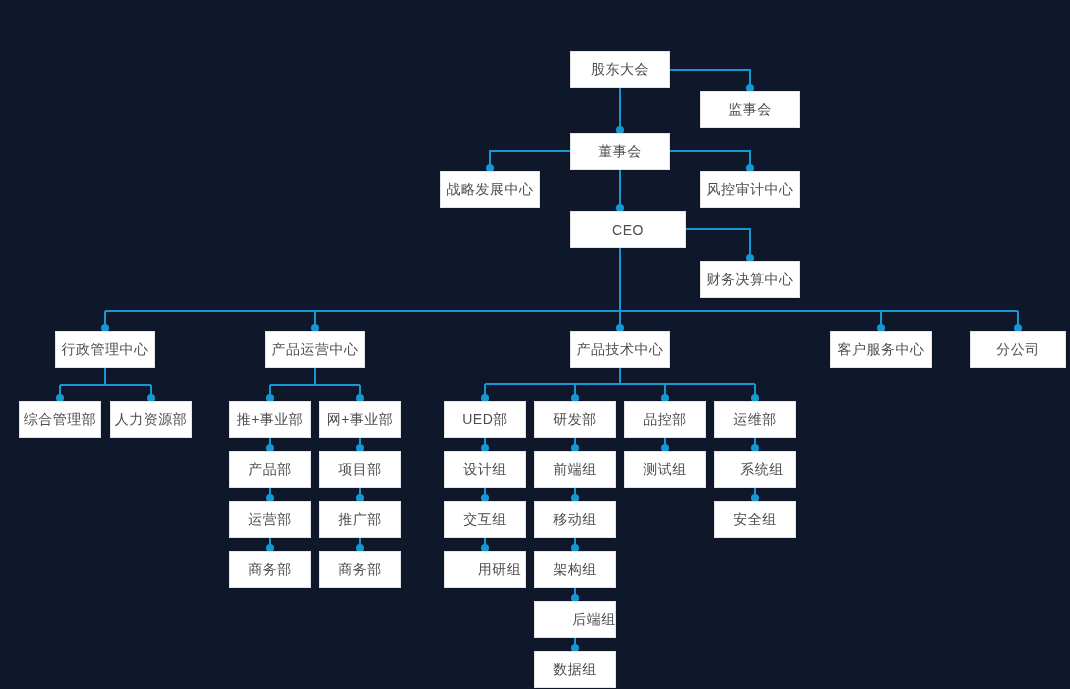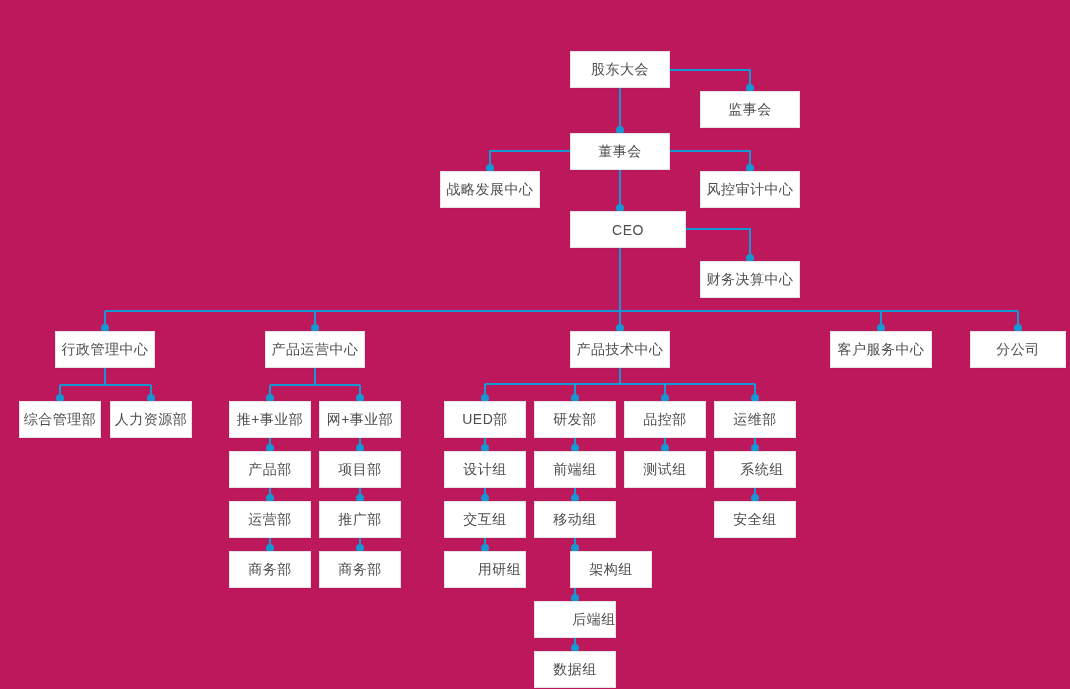--- a/index.html
+++ b/index.html
@@ -5,21 +5,21 @@
   html, body {
     margin: 0;
     padding: 0;
     background: #ffffff;
     font-family: "Liberation Sans", "DejaVu Sans", sans-serif;
   }
   .stage {
     position: relative;
     width: 1070px;
     height: 689px;
-    background: #be185d;
+    background: #0f172a;
     overflow: hidden;
   }
   .connectors {
     position: absolute;
     left: 0;
     top: 0;
   }
   .org-node {
     position: absolute;
     box-sizing: border-box;
@@ -149,17 +149,17 @@
       <div class="org-node" style="left: 624px; top: 451px; width: 82px; height: 37px;">测试组</div>
       <div class="org-node" style="left: 714px; top: 451px; width: 82px; height: 37px; padding-left: 14px;">系统组</div>
       <div class="org-node" style="left: 229px; top: 501px; width: 82px; height: 37px;">运营部</div>
       <div class="org-node" style="left: 319px; top: 501px; width: 82px; height: 37px;">推广部</div>
       <div class="org-node" style="left: 444px; top: 501px; width: 82px; height: 37px;">交互组</div>
       <div class="org-node" style="left: 534px; top: 501px; width: 82px; height: 37px;">移动组</div>
       <div class="org-node" style="left: 714px; top: 501px; width: 82px; height: 37px;">安全组</div>
       <div class="org-node" style="left: 229px; top: 551px; width: 82px; height: 37px;">商务部</div>
       <div class="org-node" style="left: 319px; top: 551px; width: 82px; height: 37px;">商务部</div>
       <div class="org-node" style="left: 444px; top: 551px; width: 82px; height: 37px; padding-left: 29px;">用研组</div>
-      <div class="org-node" style="left: 534px; top: 551px; width: 82px; height: 37px; margin-left: 36px;">架构组</div>
+      <div class="org-node" style="left: 534px; top: 551px; width: 82px; height: 37px;">架构组</div>
       <div class="org-node" style="left: 534px; top: 601px; width: 82px; height: 37px; padding-left: 38px;">后端组</div>
       <div class="org-node" style="left: 534px; top: 651px; width: 82px; height: 37px;">数据组</div>
     </div>
 </div>
 
 </body></html>

